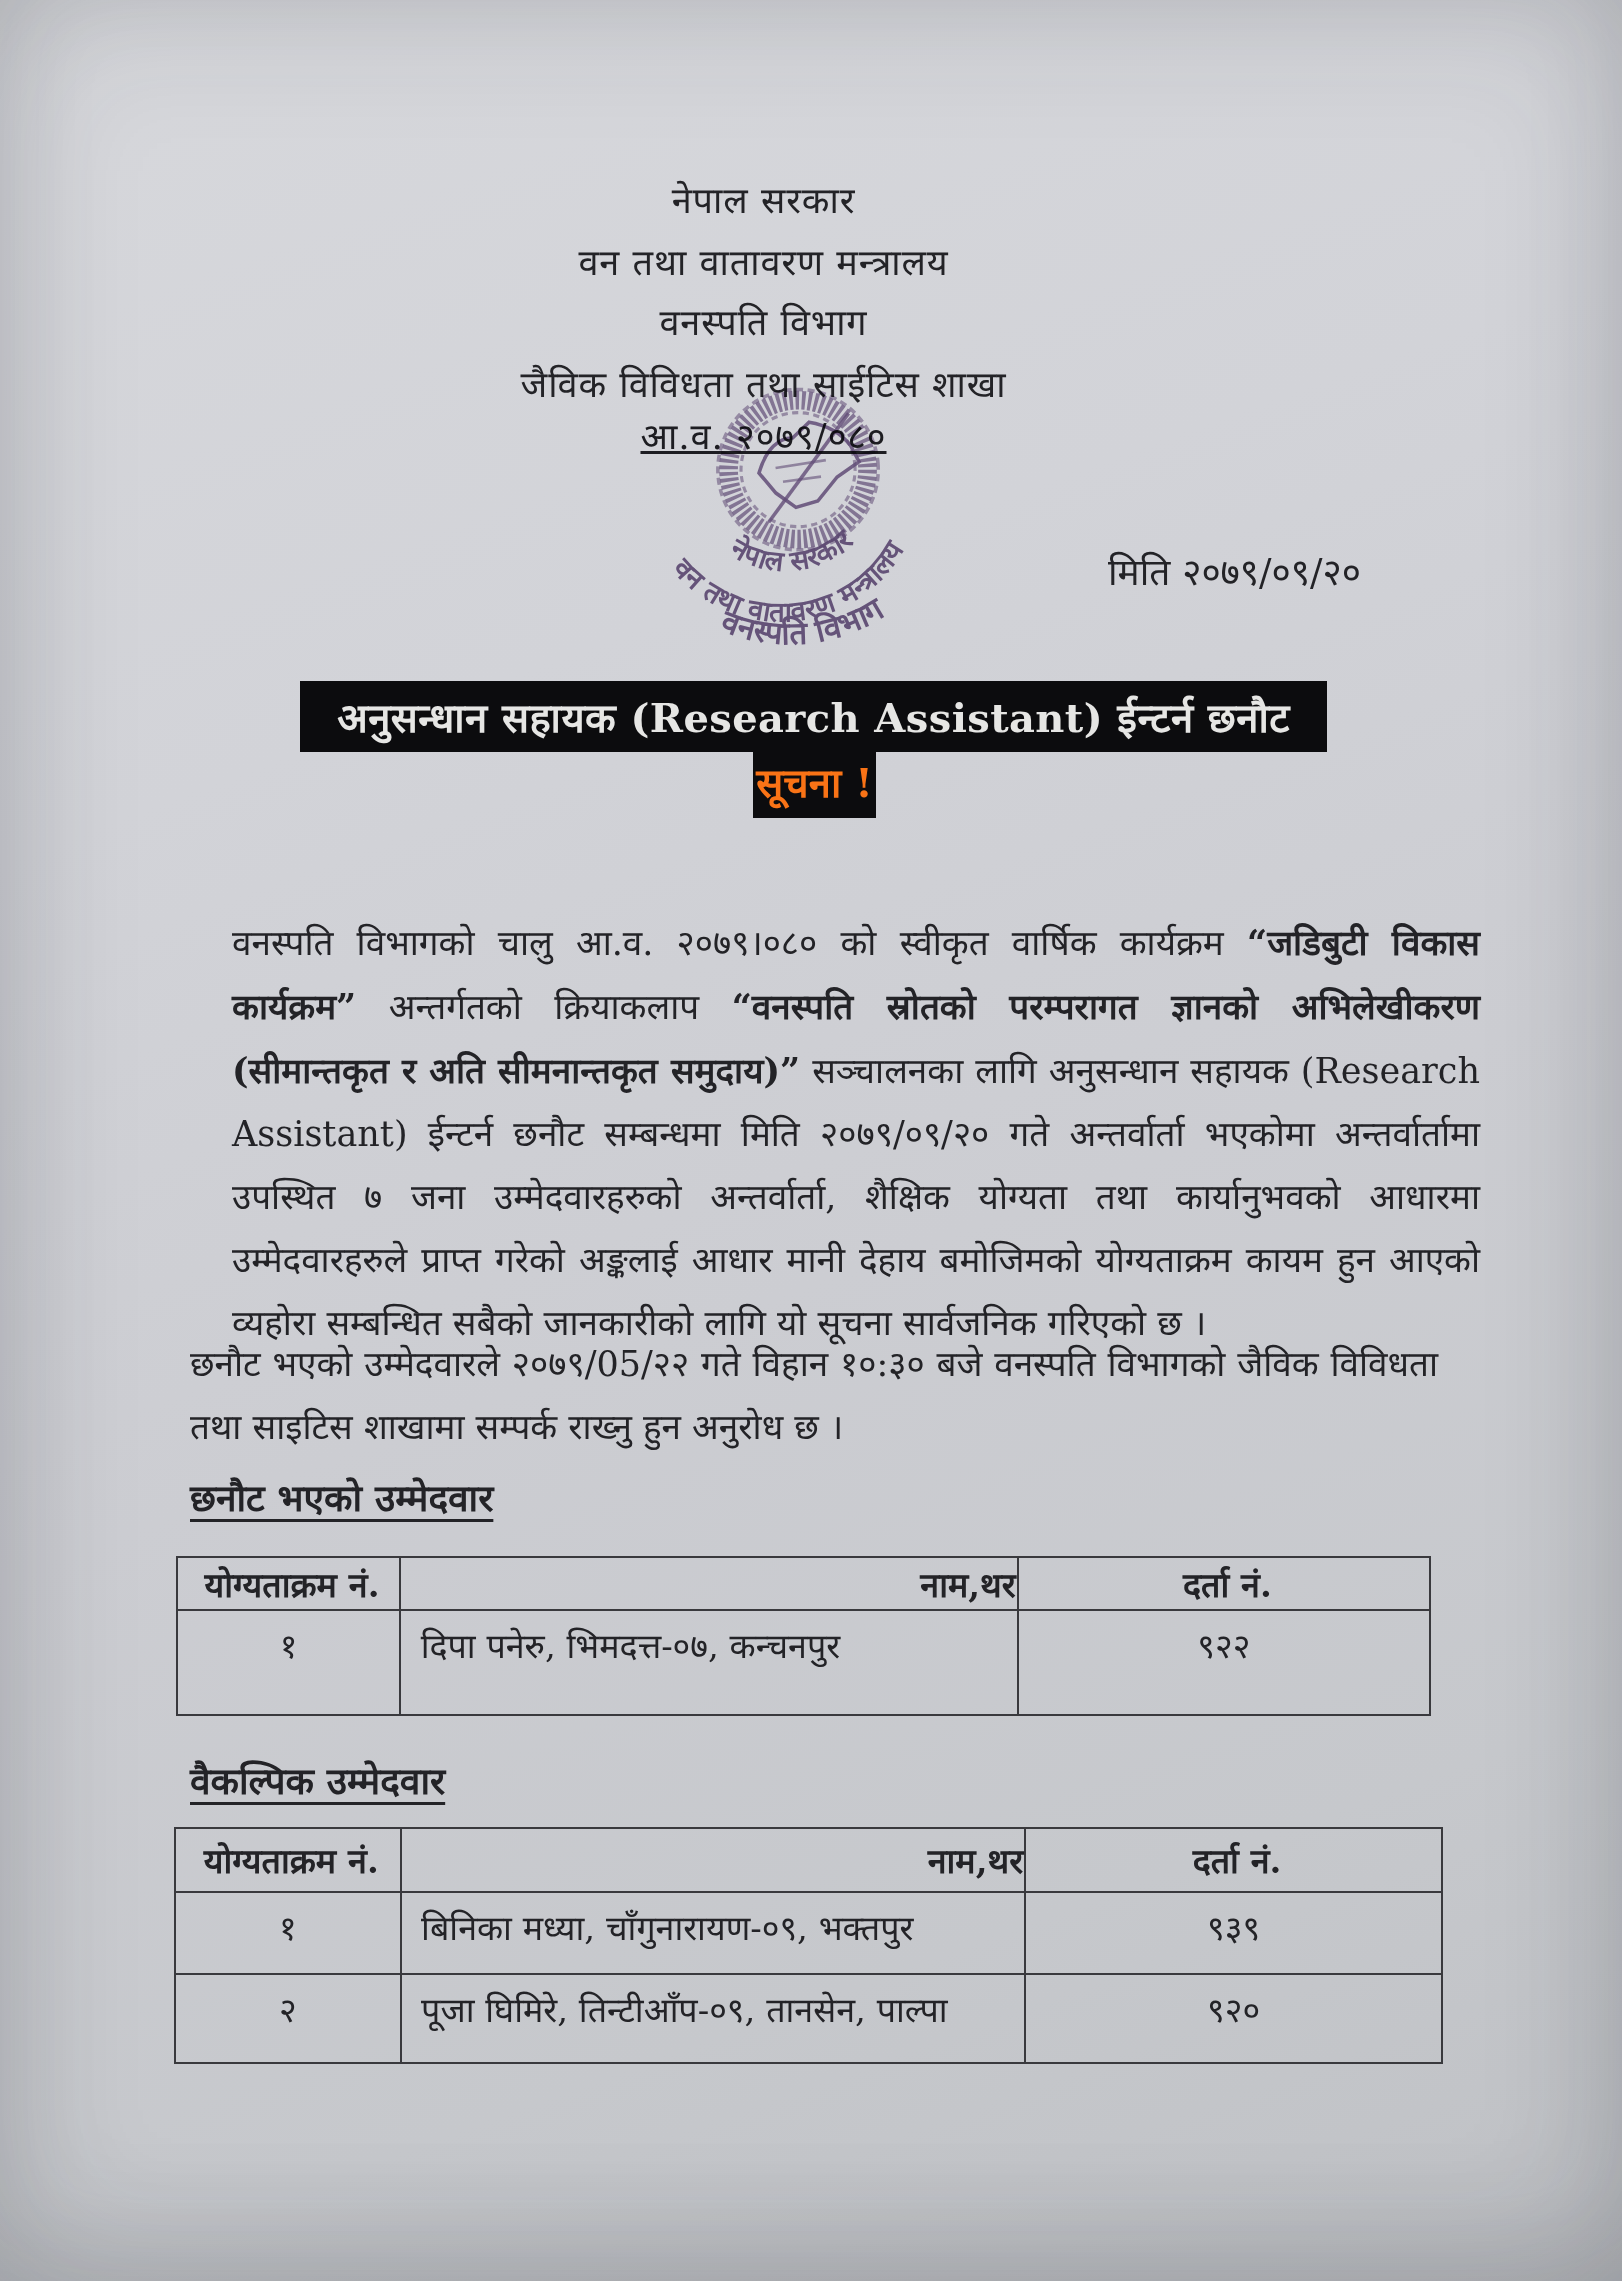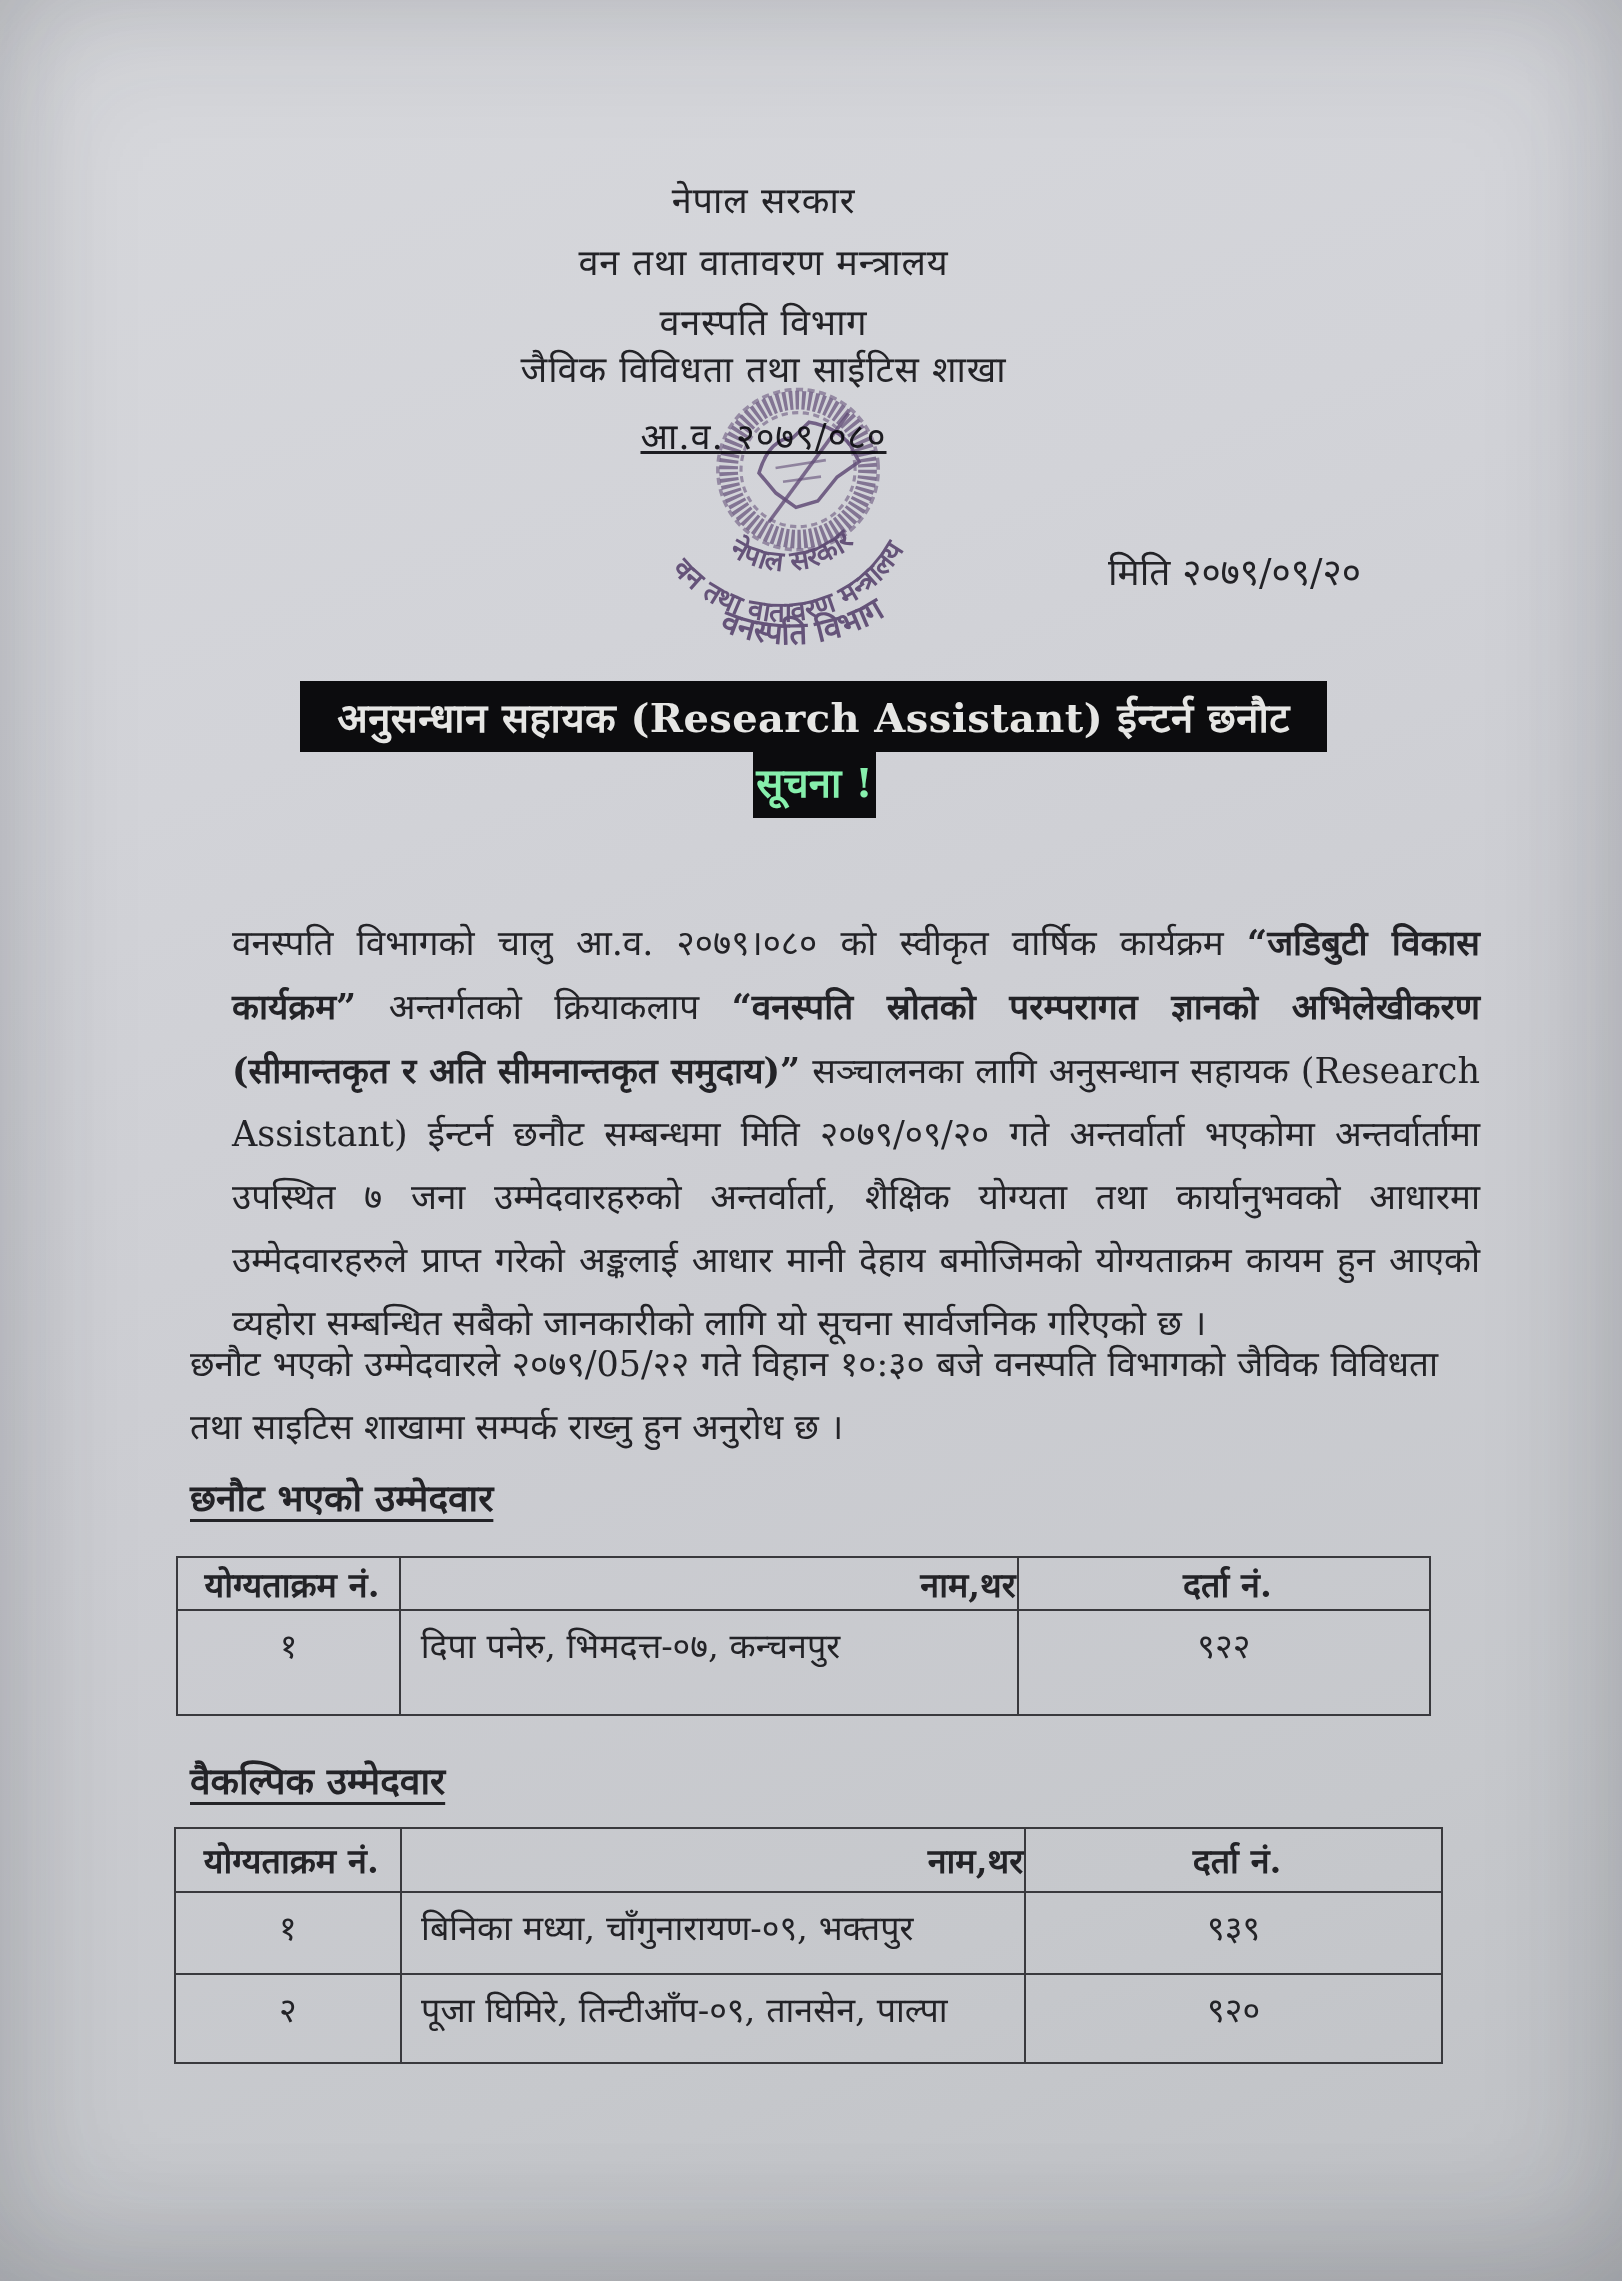--- a/index.html
+++ b/index.html
@@ -10,34 +10,34 @@
     color:#232327;
   }
   .vignette{
     position:absolute;inset:0;pointer-events:none;z-index:50;
     box-shadow:inset 0 0 143px rgba(40,42,52,0.18), inset 0 -45px 107px rgba(40,42,52,0.10);
   }
   .hline{position:absolute;left:0;width:1527px;text-align:center;font-size:36px;letter-spacing:0.9px;}
   .hl1{top:175px;}
   .hl2{top:237px;}
   .hl3{top:297px;}
-  .hl4{top:344px;}
+  .hl4{top:359px;}
   .hl5{top:411px;z-index:3;mix-blend-mode:multiply;text-decoration:underline;}
   .date-line{position:absolute;top:545px;left:1034px;width:401px;text-align:center;font-size:37px;}
   .stamp{position:absolute;left:599px;top:381px;width:392px;height:312px;z-index:2;
          mix-blend-mode:multiply;transform:rotate(-5deg);opacity:.92;}
   .title-bar{
     position:absolute;left:300px;top:681px;width:1027px;height:71px;
     background:#0c0c0e;color:#e6e6e4;text-align:center;
     font-size:40px;font-weight:bold;line-height:73px;z-index:4;
     letter-spacing:0.4px;
   }
   .title-tab{
     position:absolute;left:753px;top:752px;width:123px;height:66px;
-    background:#0c0c0e;color:#86efac;text-align:center;
+    background:#0c0c0e;color:#f97316;text-align:center;
     font-size:40px;font-weight:bold;line-height:62px;z-index:4;
   }
   .para{position:absolute;left:190px;width:1248px;font-size:35px;line-height:63px;
         text-align:justify;text-justify:inter-word;}
   .p1{top:911px;margin-left:42px;}
   .p2{top:1333px;}
   .bold{font-weight:bold;}
   .sec-heading{position:absolute;left:190px;font-size:37px;font-weight:bold;
                text-decoration:underline;text-underline-offset:8px;text-decoration-thickness:2.7px;}
   .sh1{top:1471px;}

